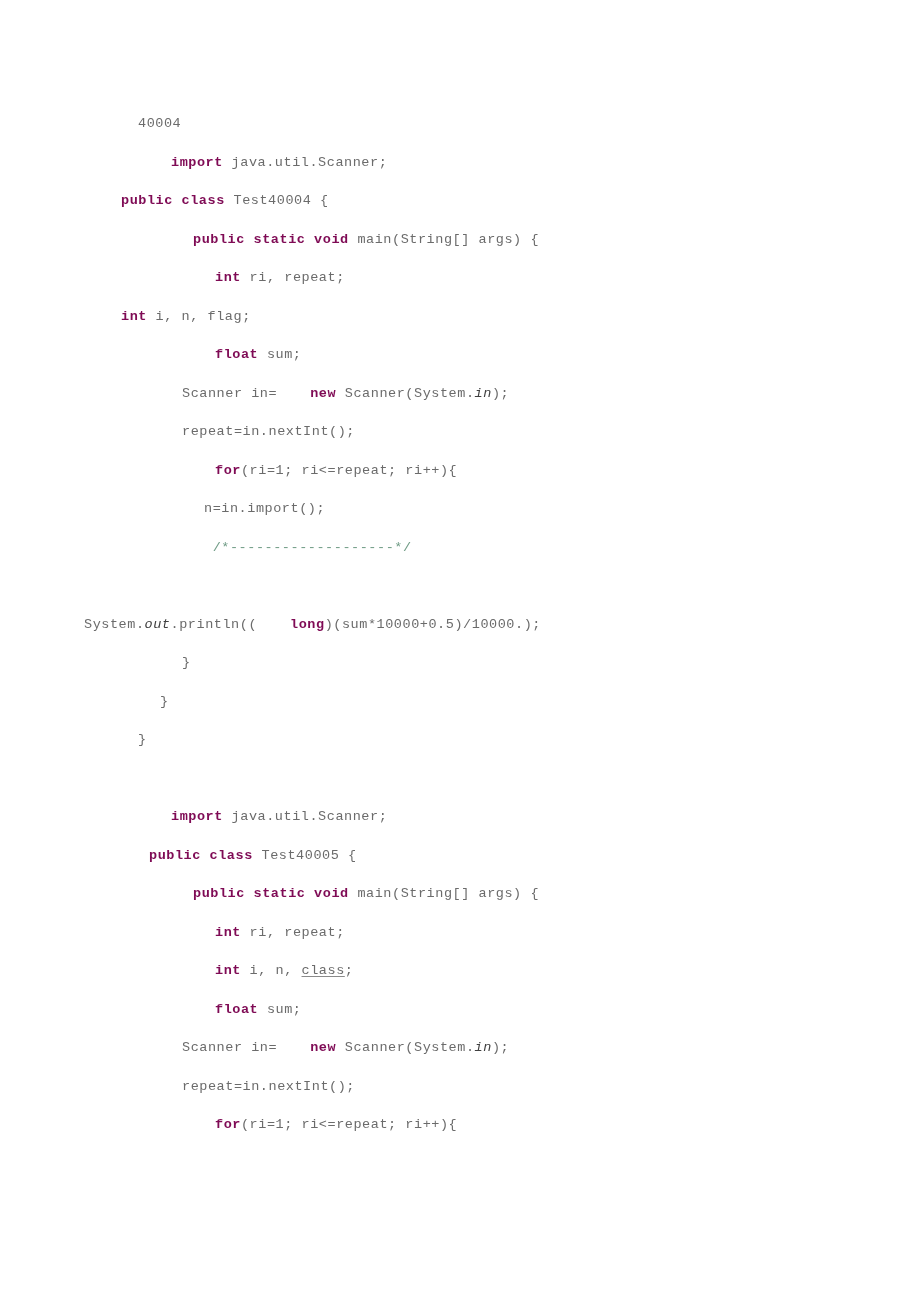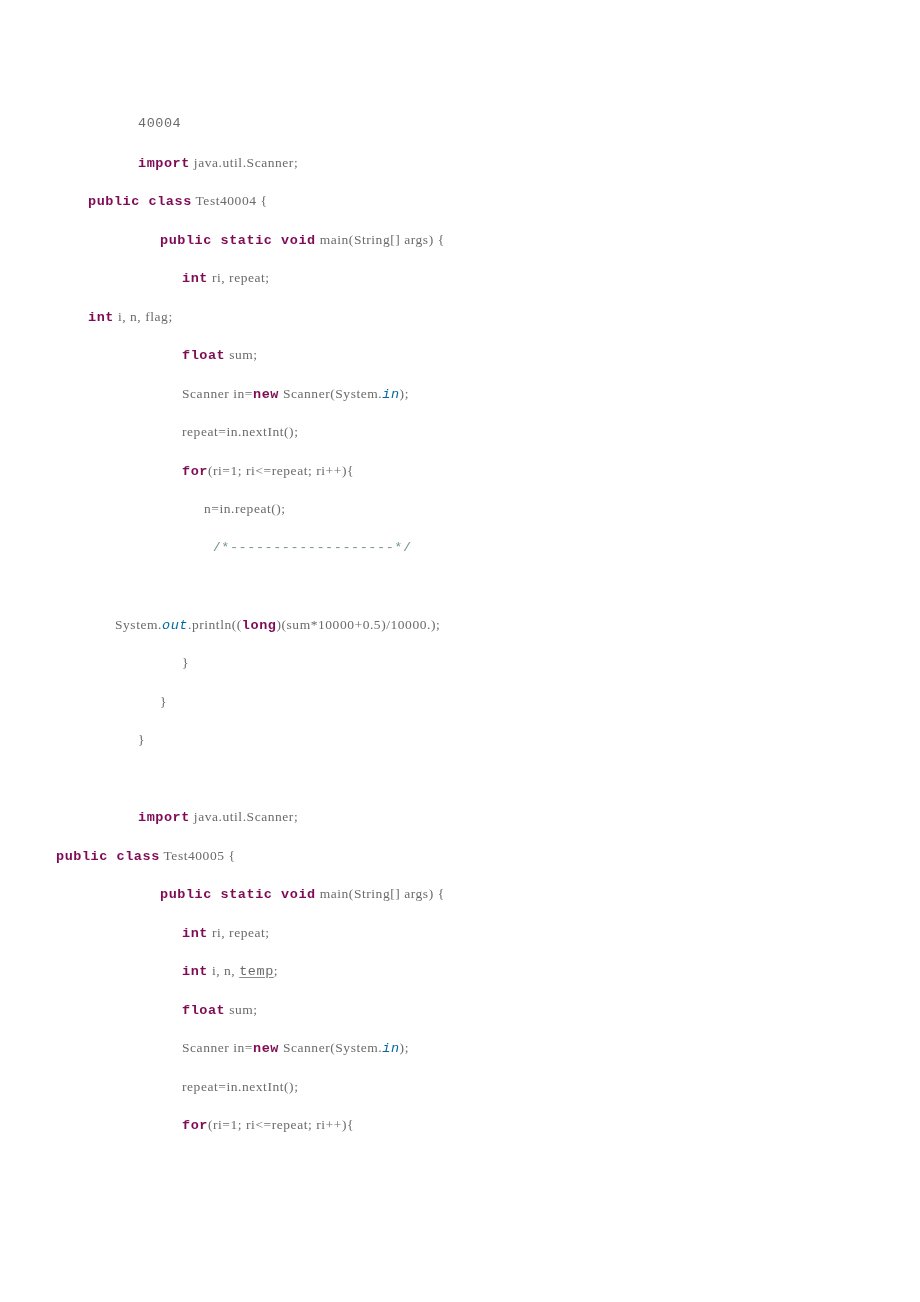--- a/index.html
+++ b/index.html
@@ -30,31 +30,31 @@
     white-space: pre;
     letter-spacing: 0.55px;
     padding-left: 138px;
   }
   .line.blank {
     height: 38.5px;
   }
   .kw {
     color: #7f0b55;
     font-weight: bold;
+    margin-left: 33px;
   }
   .field {
-    color: #0369a1;
+    color: #404040;
     font-style: italic;
   }
   .comment {
     color: #6f9b85;
   }
   .plain {
     color: #6b6b6b;
-    font-family: Liberation Serif, serif;
   }
   .spellerr {
     text-decoration: underline;
     text-decoration-color: #8a8a8a;
     text-decoration-thickness: 1px;
     text-underline-offset: 2px;
   }
   .section-head {
     color: #6b6b6b;
   }
@@ -67,31 +67,31 @@
       <div class="line section-head">40004</div>
       <div class="line" style="padding-left: 138px;"><span class="kw">import</span><span class="plain"> java.util.Scanner;</span></div>
       <div class="line" style="padding-left: 88px;"><span class="kw">public class</span><span class="plain"> Test40004 {</span></div>
       <div class="line" style="padding-left: 160px;"><span class="kw">public static void</span><span class="plain"> main(String[] args) {</span></div>
       <div class="line" style="padding-left: 182px;"><span class="kw">int</span><span class="plain"> ri, repeat;</span></div>
       <div class="line" style="padding-left: 88px;"><span class="kw">int</span><span class="plain"> i, n, flag;</span></div>
       <div class="line" style="padding-left: 182px;"><span class="kw">float</span><span class="plain"> sum;</span></div>
       <div class="line" style="padding-left: 182px;"><span class="plain">Scanner in=</span><span class="kw">new</span><span class="plain"> Scanner(System.</span><span class="field">in</span><span class="plain">);</span></div>
       <div class="line" style="padding-left: 182px;"><span class="plain">repeat=in.nextInt();</span></div>
       <div class="line" style="padding-left: 182px;"><span class="kw">for</span><span class="plain">(ri=1; ri&lt;=repeat; ri++){</span></div>
-      <div class="line" style="padding-left: 204px;"><span class="plain">n=in.repeat();</span></div>
+      <div class="line" style="padding-left: 204px;"><span class="plain">n=in.import();</span></div>
       <div class="line" style="padding-left: 204px;"><span class="comment"> /*-------------------*/</span></div>
       <div class="line blank">&nbsp;</div>
-      <div class="line" style="padding-left: 115px;"><span class="plain">System.</span><span class="field">out</span><span class="plain">.println((</span><span class="kw">long</span><span class="plain">)(sum*10000+0.5)/10000.);</span></div>
+      <div class="line" style="padding-left: 84px;"><span class="plain">System.</span><span class="field">out</span><span class="plain">.println((</span><span class="kw">long</span><span class="plain">)(sum*10000+0.5)/10000.);</span></div>
       <div class="line" style="padding-left: 182px;"><span class="plain">}</span></div>
       <div class="line" style="padding-left: 160px;"><span class="plain">}</span></div>
       <div class="line" style="padding-left: 138px;"><span class="plain">}</span></div>
       <div class="line blank">&nbsp;</div>
       <div class="line" style="padding-left: 138px;"><span class="kw">import</span><span class="plain"> java.util.Scanner;</span></div>
-      <div class="line" style="padding-left: 56px;"><span class="kw">public class</span><span class="plain"> Test40005 {</span></div>
+      <div class="line" style="padding-left: 116px;"><span class="kw">public class</span><span class="plain"> Test40005 {</span></div>
       <div class="line" style="padding-left: 160px;"><span class="kw">public static void</span><span class="plain"> main(String[] args) {</span></div>
       <div class="line" style="padding-left: 182px;"><span class="kw">int</span><span class="plain"> ri, repeat;</span></div>
-      <div class="line" style="padding-left: 182px;"><span class="kw">int</span><span class="plain"> i, n, </span><span class="spellerr">temp</span><span class="plain">;</span></div>
+      <div class="line" style="padding-left: 182px;"><span class="kw">int</span><span class="plain"> i, n, </span><span class="spellerr">class</span><span class="plain">;</span></div>
       <div class="line" style="padding-left: 182px;"><span class="kw">float</span><span class="plain"> sum;</span></div>
       <div class="line" style="padding-left: 182px;"><span class="plain">Scanner in=</span><span class="kw">new</span><span class="plain"> Scanner(System.</span><span class="field">in</span><span class="plain">);</span></div>
       <div class="line" style="padding-left: 182px;"><span class="plain">repeat=in.nextInt();</span></div>
       <div class="line" style="padding-left: 182px;"><span class="kw">for</span><span class="plain">(ri=1; ri&lt;=repeat; ri++){</span></div>
     </div>
 </div>
 
 </body></html>

